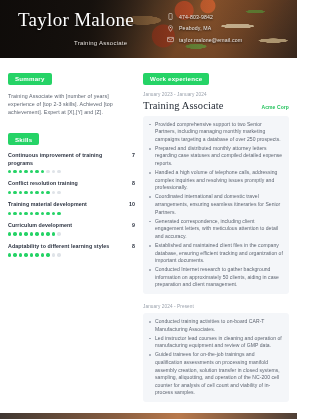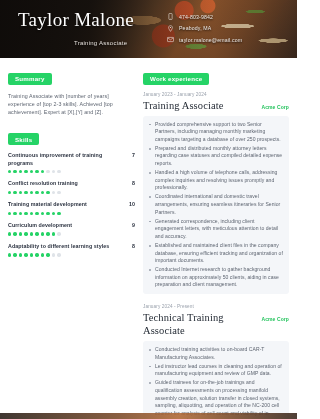--- a/index.html
+++ b/index.html
@@ -301,24 +301,20 @@
                 <li>Handled a high volume of telephone calls, addressing complex inquiries and resolving issues promptly and professionally.</li>
                 <li>Coordinated international and domestic travel arrangements, ensuring seamless itineraries for Senior Partners.</li>
                 <li>Generated correspondence, including client engagement letters, with meticulous attention to detail and accuracy.</li>
                 <li>Established and maintained client files in the company database, ensuring efficient tracking and organization of important documents.</li>
                 <li>Conducted Internet research to gather background information on approximately 50 clients, aiding in case preparation and client management.</li>
               </ul>
             </div>
           </div>
           <div class="job">
             <div class="job-date">January 2024 - Present</div>
-            <div class="job-titlerow">
-              <div class="job-title">Technical Training Associate</div>
-              <div class="job-company">Acme Corp</div>
-            </div>
             <div class="job-card">
               <ul class="bullets">
                 <li>Conducted training activities to on-board CAR-T Manufacturing Associates.</li>
                 <li>Led instructor lead courses in cleaning and operation of manufacturing equipment and review of GMP data.</li>
                 <li>Guided trainees for on-the-job trainings and qualification assessments on processing manifold assembly creation, solution transfer in closed systems, sampling, aliquotting, and operation of the NC-200 cell counter for analysis of cell count and viability of in-process samples.</li>
               </ul>
             </div>
           </div>
         </div>
     </div>

